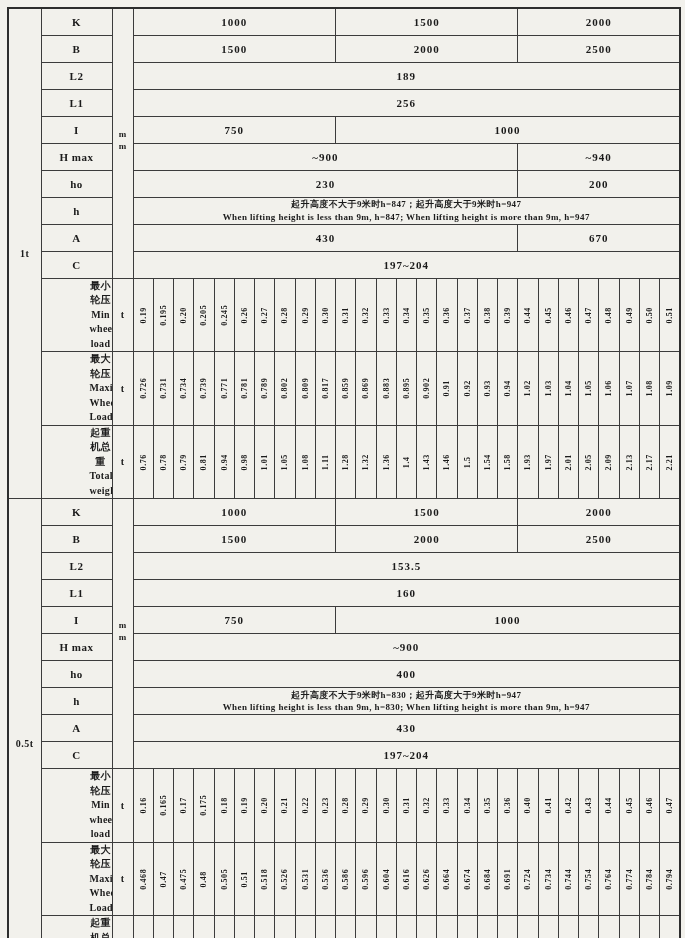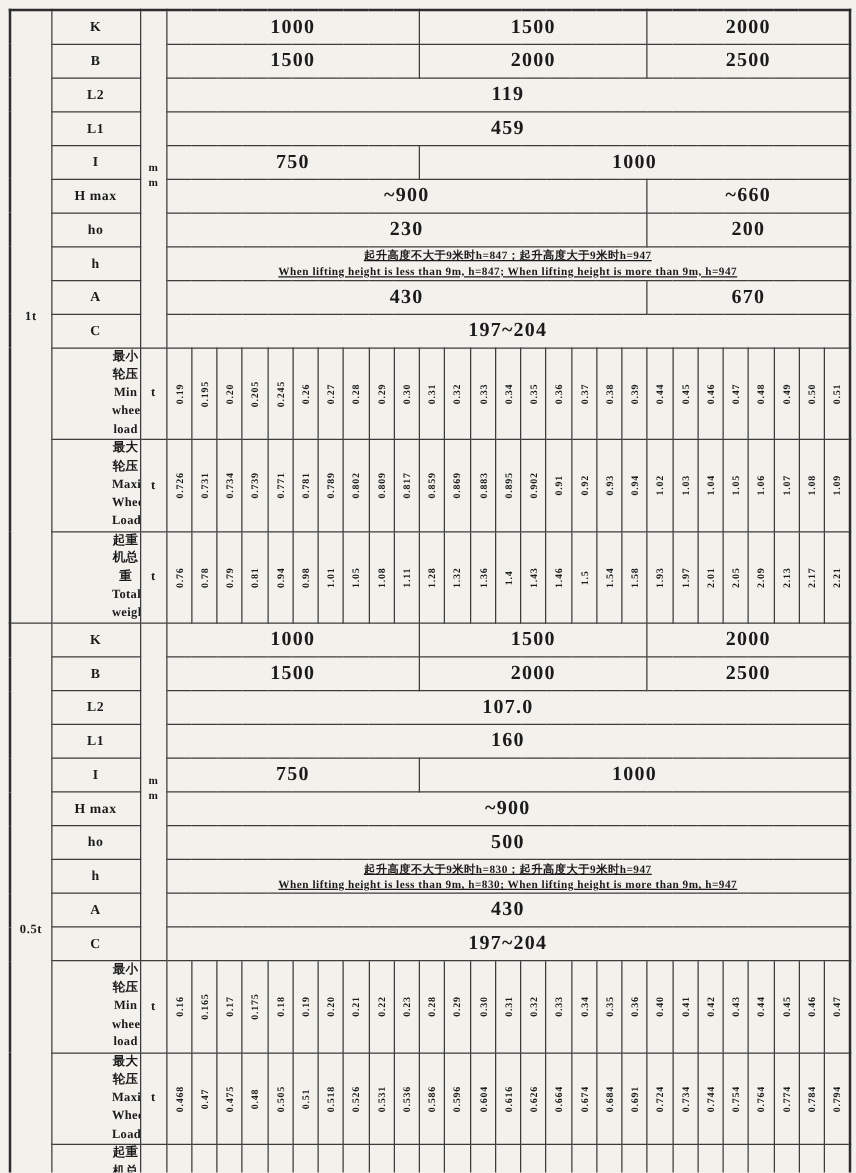--- a/index.html
+++ b/index.html
@@ -25,22 +25,22 @@
     overflow:hidden;
   }
   tr.r-dim   { height:27px; }
   tr.r-load1 { height:52px; }
   tr.r-load2 { height:44px; }
   tr.r-l     { height:50px; }
   tr.r-lk    { height:48px; }
 
   .section-lbl { font-size:10px; letter-spacing:0.5px;margin-left:35px; }
   .param  { font-size:11px; letter-spacing:0.5px; }
-  .spanv  { font-size:16px; letter-spacing:1px; }
-  .h-note { font-size:9px; line-height:1.35; white-space:pre-line; letter-spacing:0.4px;text-decoration:underline; }
+  .spanv  { font-size:11px; letter-spacing:1px; }
+  .h-note { font-size:9px; line-height:1.35; white-space:pre-line; letter-spacing:0.4px; }
   .load-lbl { font-size:10px; line-height:1.45; white-space:pre-line; letter-spacing:0.3px;padding-left:48px; }
   .unit-t { font-size:10px; }
   .unit-mm span {
     writing-mode:vertical-rl;
     text-orientation:upright;
     font-size:9px; font-weight:bold; letter-spacing:2px;
     display:inline-block;
   }
   
   .vcell { position:relative; }
@@ -85,35 +85,35 @@
     <td class="spanv" colspan="8">2000</td>
   </tr>
   <tr class="r-dim">
     <td class="param">B</td>
     <td class="spanv" colspan="10">1500</td>
     <td class="spanv" colspan="9">2000</td>
     <td class="spanv" colspan="8">2500</td>
   </tr>
   <tr class="r-dim">
     <td class="param">L2</td>
-    <td class="spanv" colspan="27">119</td>
+    <td class="spanv" colspan="27">189</td>
   </tr>
   <tr class="r-dim">
     <td class="param">L1</td>
-    <td class="spanv" colspan="27">459</td>
+    <td class="spanv" colspan="27">256</td>
   </tr>
   <tr class="r-dim">
     <td class="param">I</td>
     <td class="spanv" colspan="10">750</td>
     <td class="spanv" colspan="17">1000</td>
   </tr>
   <tr class="r-dim">
     <td class="param">H max</td>
     <td class="spanv" colspan="19">~900</td>
-    <td class="spanv" colspan="8">~660</td>
+    <td class="spanv" colspan="8">~940</td>
   </tr>
   <tr class="r-dim">
     <td class="param">ho</td>
     <td class="spanv" colspan="19">230</td>
     <td class="spanv" colspan="8">200</td>
   </tr>
   <tr class="r-dim">
     <td class="param">h</td>
     <td class="h-note" colspan="27">起升高度不大于9米时h=847；起升高度大于9米时h=947
 When lifting height is less than 9m, h=847; When lifting height is more than 9m, h=947</td>
@@ -398,38 +398,38 @@
     <td class="spanv" colspan="8">2000</td>
   </tr>
   <tr class="r-dim">
     <td class="param">B</td>
     <td class="spanv" colspan="10">1500</td>
     <td class="spanv" colspan="9">2000</td>
     <td class="spanv" colspan="8">2500</td>
   </tr>
   <tr class="r-dim">
     <td class="param">L2</td>
-    <td class="spanv" colspan="27">107.0</td>
+    <td class="spanv" colspan="27">153.5</td>
   </tr>
   <tr class="r-dim">
     <td class="param">L1</td>
     <td class="spanv" colspan="27">160</td>
   </tr>
   <tr class="r-dim">
     <td class="param">I</td>
     <td class="spanv" colspan="10">750</td>
     <td class="spanv" colspan="17">1000</td>
   </tr>
   <tr class="r-dim">
     <td class="param">H max</td>
     <td class="spanv" colspan="27">~900</td>
   </tr>
   <tr class="r-dim">
     <td class="param">ho</td>
-    <td class="spanv" colspan="27">500</td>
+    <td class="spanv" colspan="27">400</td>
   </tr>
   <tr class="r-dim">
     <td class="param">h</td>
     <td class="h-note" colspan="27">起升高度不大于9米时h=830；起升高度大于9米时h=947
 When lifting height is less than 9m, h=830; When lifting height is more than 9m, h=947</td>
   </tr>
   <tr class="r-dim">
     <td class="param">A</td>
     <td class="spanv" colspan="27">430</td>
   </tr>

